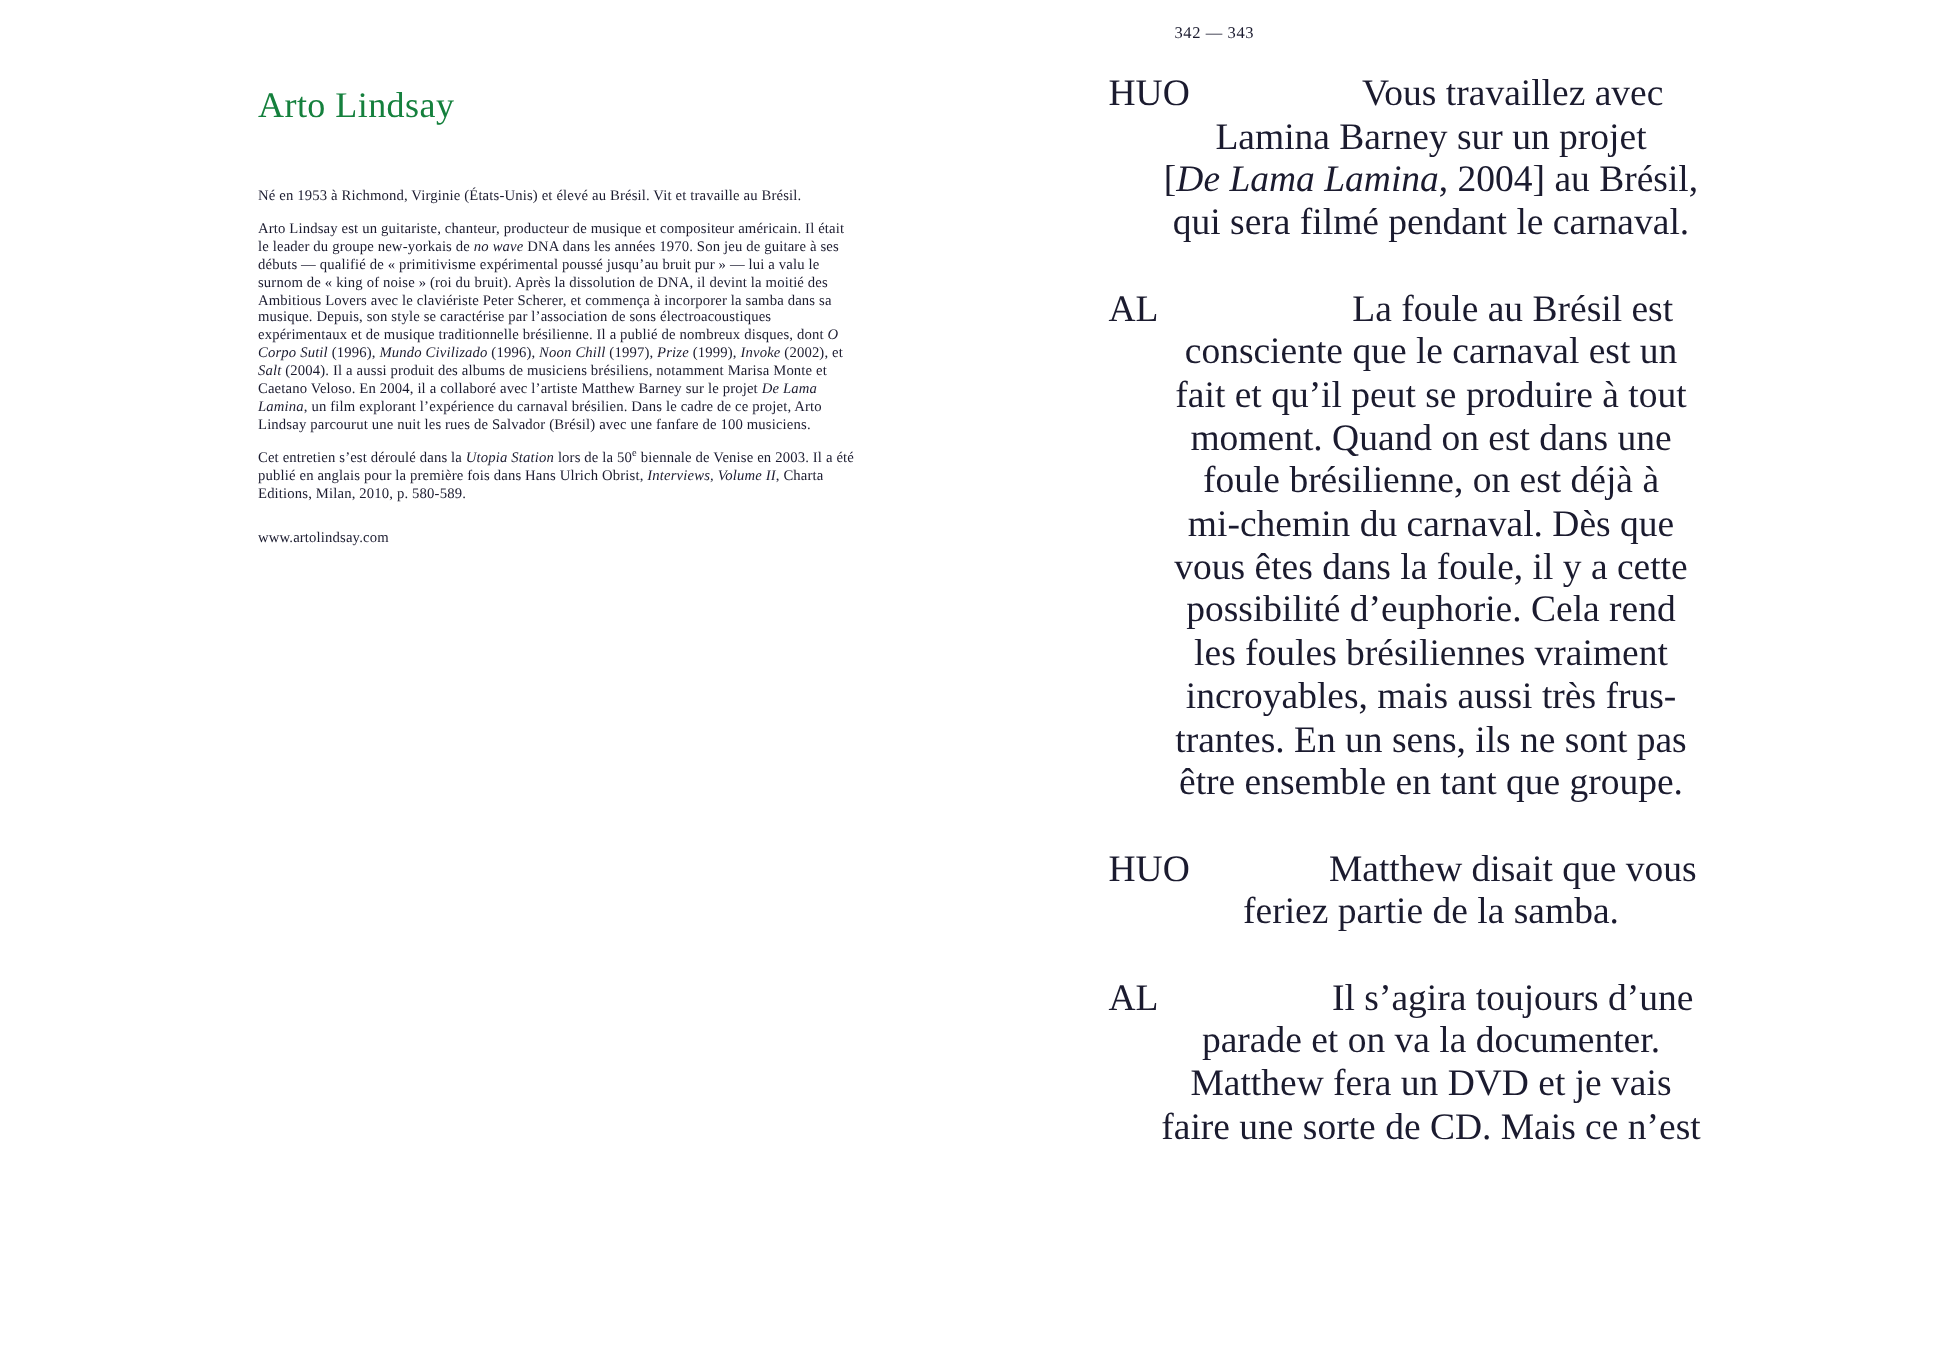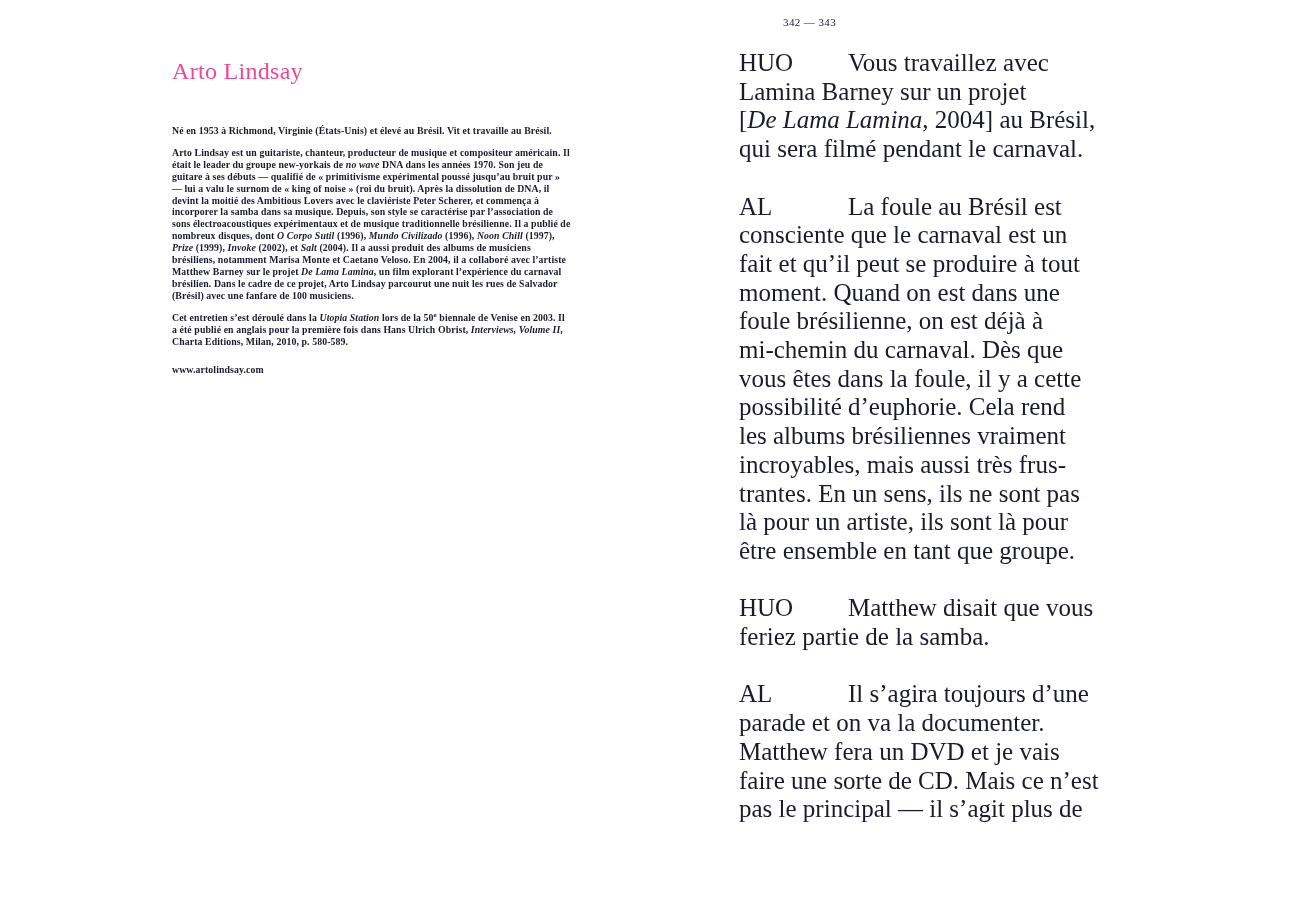--- a/index.html
+++ b/index.html
@@ -28,49 +28,49 @@
     position: absolute;
     left: 172px;
     top: 58px;
     width: 400px;
   }
   .title {
     font-size: 24px;
     font-weight: 400;
     margin: 0 0 40px 0;
     letter-spacing: 0.3px;
-    color: #ec4899;
+    color: #15803d;
   }
   .bio p.bio-para {
     font-size: 9.8px;
     line-height: 11.9px;
     margin: 0 0 10px 0;
     text-align: left;
     letter-spacing: 0.1px;
-    font-weight: bold;
   }
   .bio p.bio-para:last-child {
     margin-top: 17px;
   }
   .bio i {
     font-style: italic;
     text-align: right;
   }
   .bio sup {
     font-size: 7px;
     vertical-align: super;
     line-height: 0;
   }
   .right-col {
     position: absolute;
     left: 739px;
     top: 49px;
     width: 430px;
     font-size: 25px;
     line-height: 28.7px;
+    text-align: center;
   }
   .iv-para {
     margin: 0 0 28.7px 0;
   }
   .iv-line {
     white-space: nowrap;
   }
   .iv-first {
     position: relative;
     padding-left: 109px;
@@ -110,32 +110,30 @@
       </div>
       <div class="iv-para">
         <div class="iv-line iv-first"><span class="speaker">AL</span><span>La foule au Brésil est</span></div>
         <div class="iv-line"><span>consciente que le carnaval est un</span></div>
         <div class="iv-line"><span>fait et qu’il peut se produire à tout</span></div>
         <div class="iv-line"><span>moment. Quand on est dans une</span></div>
         <div class="iv-line"><span>foule brésilienne, on est déjà à</span></div>
         <div class="iv-line"><span>mi-chemin du carnaval. Dès que</span></div>
         <div class="iv-line"><span>vous êtes dans la foule, il y a cette</span></div>
         <div class="iv-line"><span>possibilité d’euphorie. Cela rend</span></div>
-        <div class="iv-line"><span>les albums brésiliennes vraiment</span></div>
+        <div class="iv-line"><span>les foules brésiliennes vraiment</span></div>
         <div class="iv-line"><span>incroyables, mais aussi très frus-</span></div>
         <div class="iv-line"><span>trantes. En un sens, ils ne sont pas</span></div>
-        <div class="iv-line"><span>là pour un artiste, ils sont là pour</span></div>
         <div class="iv-line"><span>être ensemble en tant que groupe.</span></div>
       </div>
       <div class="iv-para">
         <div class="iv-line iv-first"><span class="speaker">HUO</span><span>Matthew disait que vous</span></div>
         <div class="iv-line"><span>feriez partie de la samba.</span></div>
       </div>
       <div class="iv-para">
         <div class="iv-line iv-first"><span class="speaker">AL</span><span>Il s’agira toujours d’une</span></div>
         <div class="iv-line"><span>parade et on va la documenter.</span></div>
         <div class="iv-line"><span>Matthew fera un DVD et je vais</span></div>
         <div class="iv-line"><span>faire une sorte de CD. Mais ce n’est</span></div>
-        <div class="iv-line"><span>pas le principal — il s’agit plus de</span></div>
       </div>
     </div>
 
 </div>
 
 </body></html>

